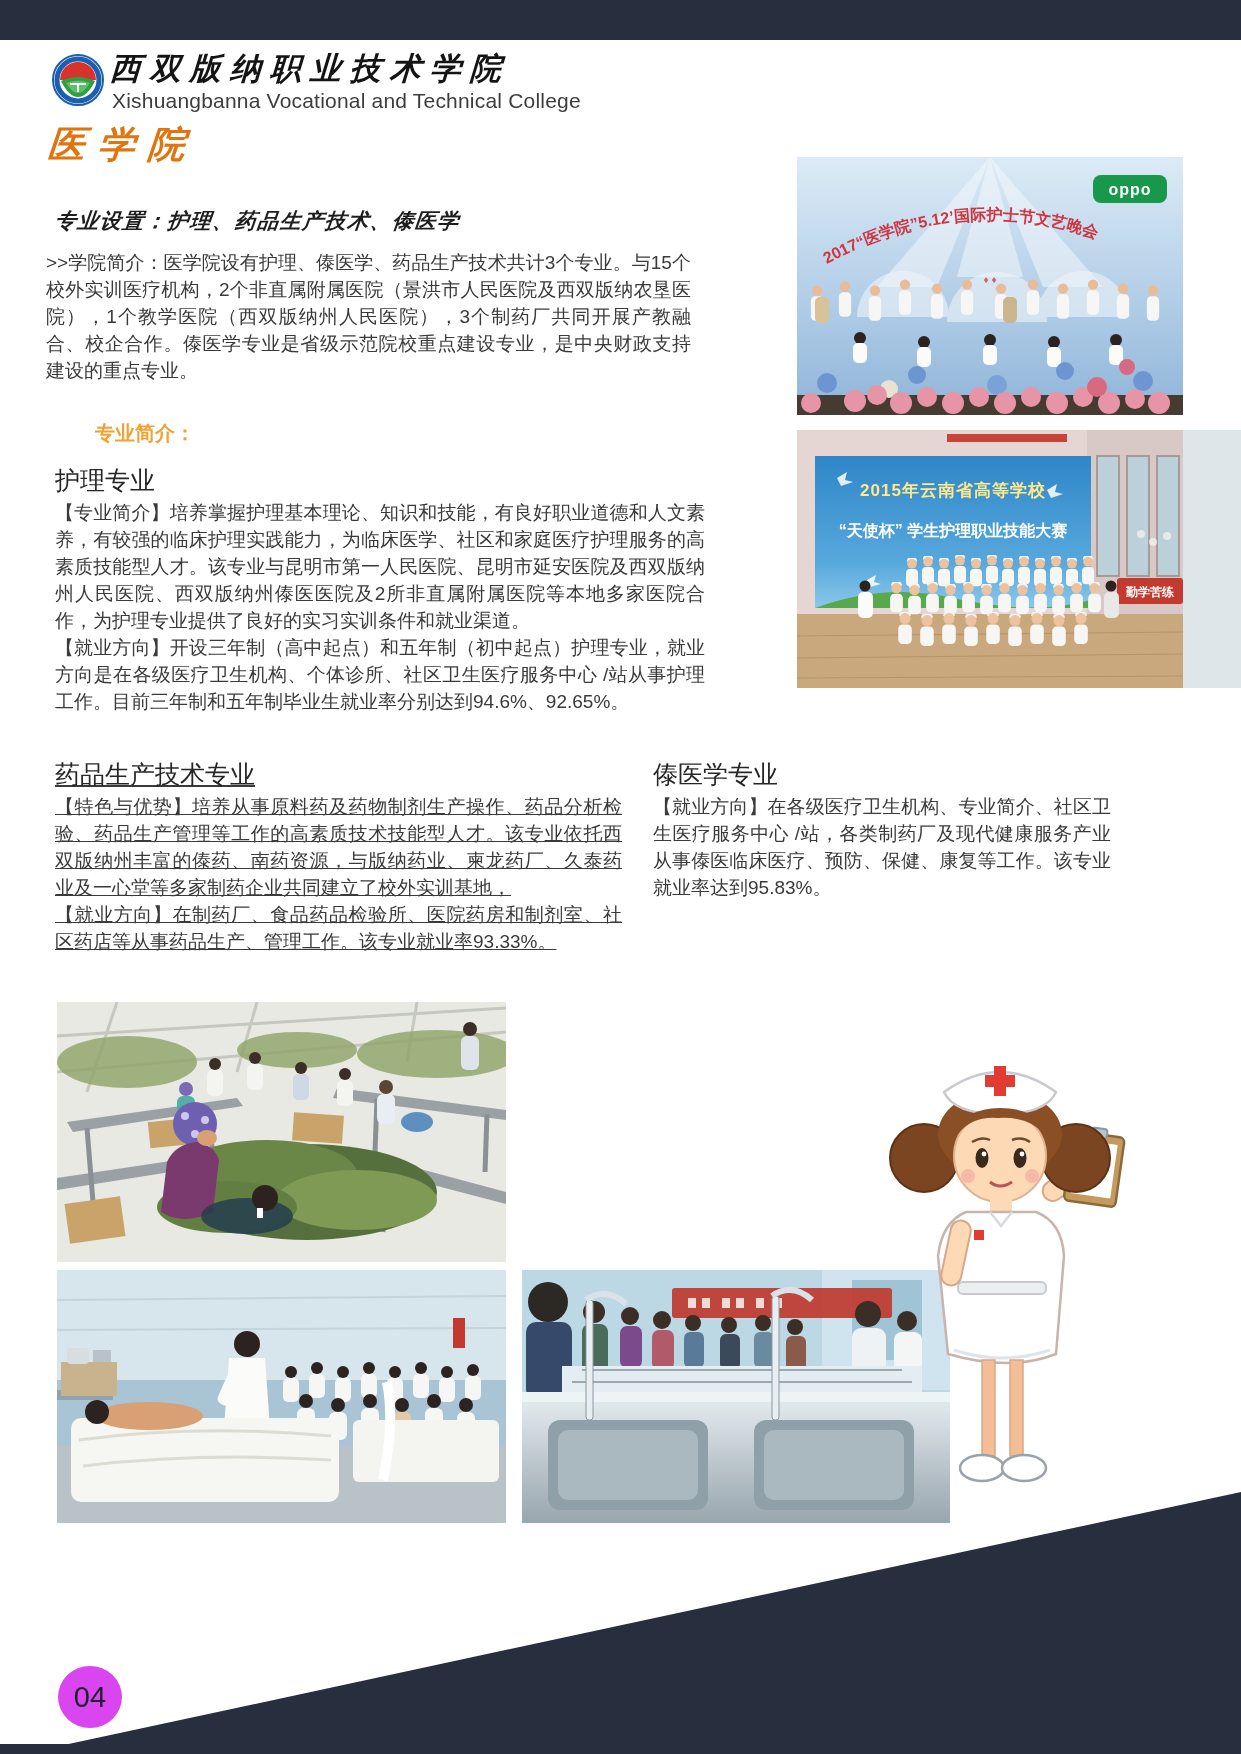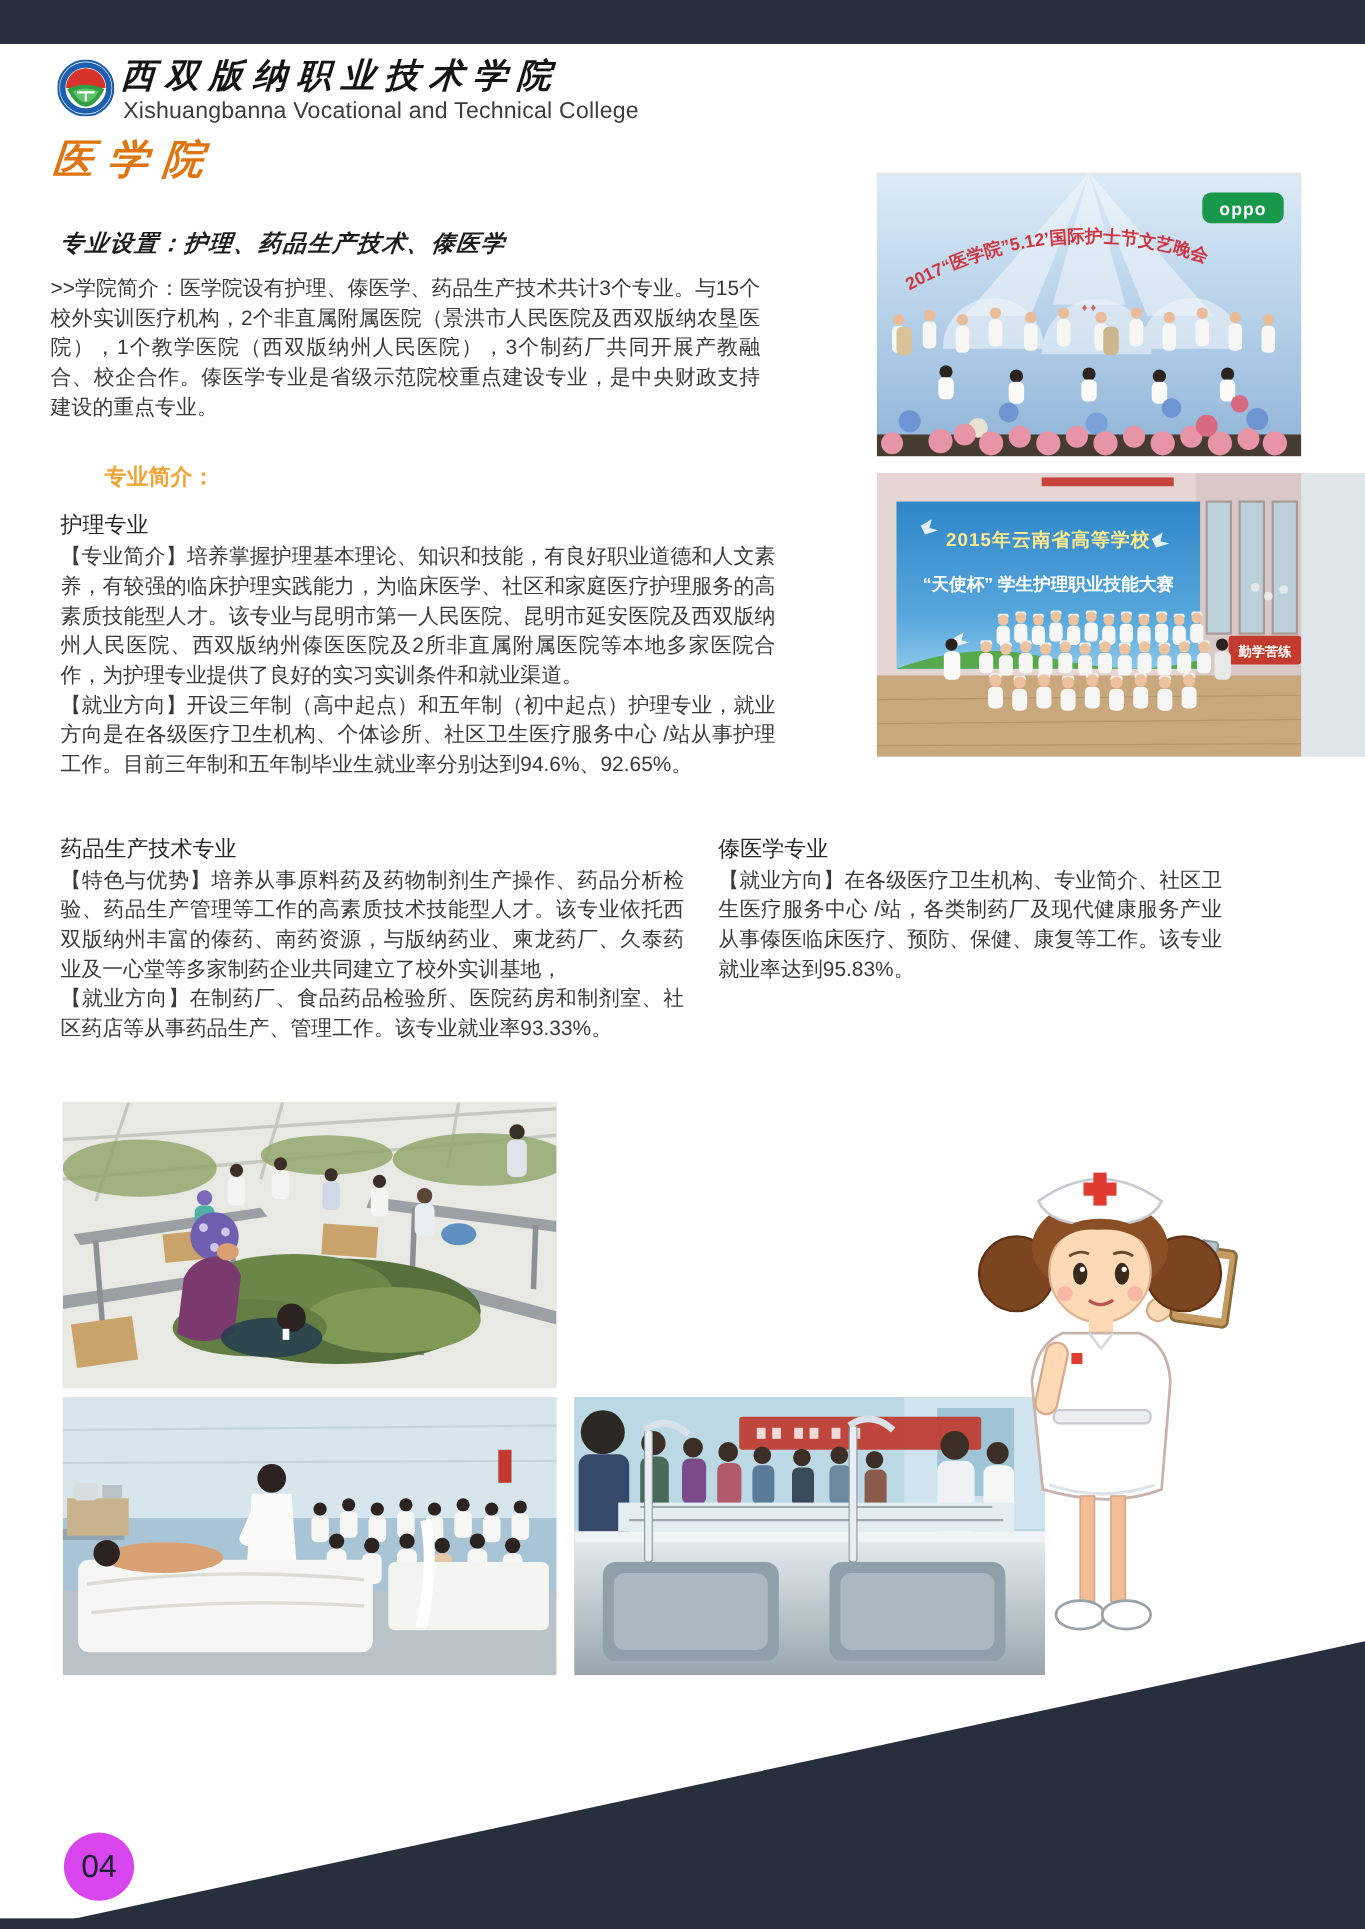--- a/index.html
+++ b/index.html
@@ -14,23 +14,23 @@
   .name-en{left:112px;top:89px;font-size:21px;color:#3d3d3d;letter-spacing:.2px;}
 
   .page-title{left:48px;top:120px;font-size:37px;font-weight:bold;color:#e0750f;
               font-family:"DejaVu Serif","Liberation Serif",serif;font-style:italic;letter-spacing:13px;transform:skewX(-5deg);}
   .majors-line{left:55px;top:207px;font-size:21px;font-weight:bold;color:#1d1d1d;
                font-family:"DejaVu Serif","Liberation Serif",serif;font-style:italic;letter-spacing:1.5px;transform:skewX(-6deg);}
 
   .body-text{font-size:19px;line-height:27px;text-align:justify;color:#3a3a3a;}
   .intro{left:46px;top:249px;width:645px;}
   .sec-label{left:55px;top:420px;font-size:20px;font-weight:bold;color:#f0a232;margin-left:40px;}
-  .major-title{font-size:20px;color:#262626;margin:0 0 2px 0;font-weight:normal;}
+  .major-title{font-size:25px;color:#262626;margin:0 0 2px 0;font-weight:normal;}
   .nursing{left:55px;top:464px;width:650px;}
-  .col-left{left:55px;top:758px;width:567px;}
+  .col-left{left:55px;top:758px;width:567px;text-decoration:underline;}
   .col-right{left:653px;top:758px;width:458px;}
   p.seg{margin:0;}
 
   .photo{overflow:hidden;background:#dfe6ea;}
   .photo svg{display:block;}
   .ph1{left:797px;top:157px;width:386px;height:258px;}
   .ph2{left:797px;top:430px;width:456px;height:258px;}
   .ph3{left:57px;top:1002px;width:449px;height:260px;}
   .ph4{left:57px;top:1270px;width:449px;height:253px;}
   .ph5{left:522px;top:1270px;width:428px;height:253px;}

